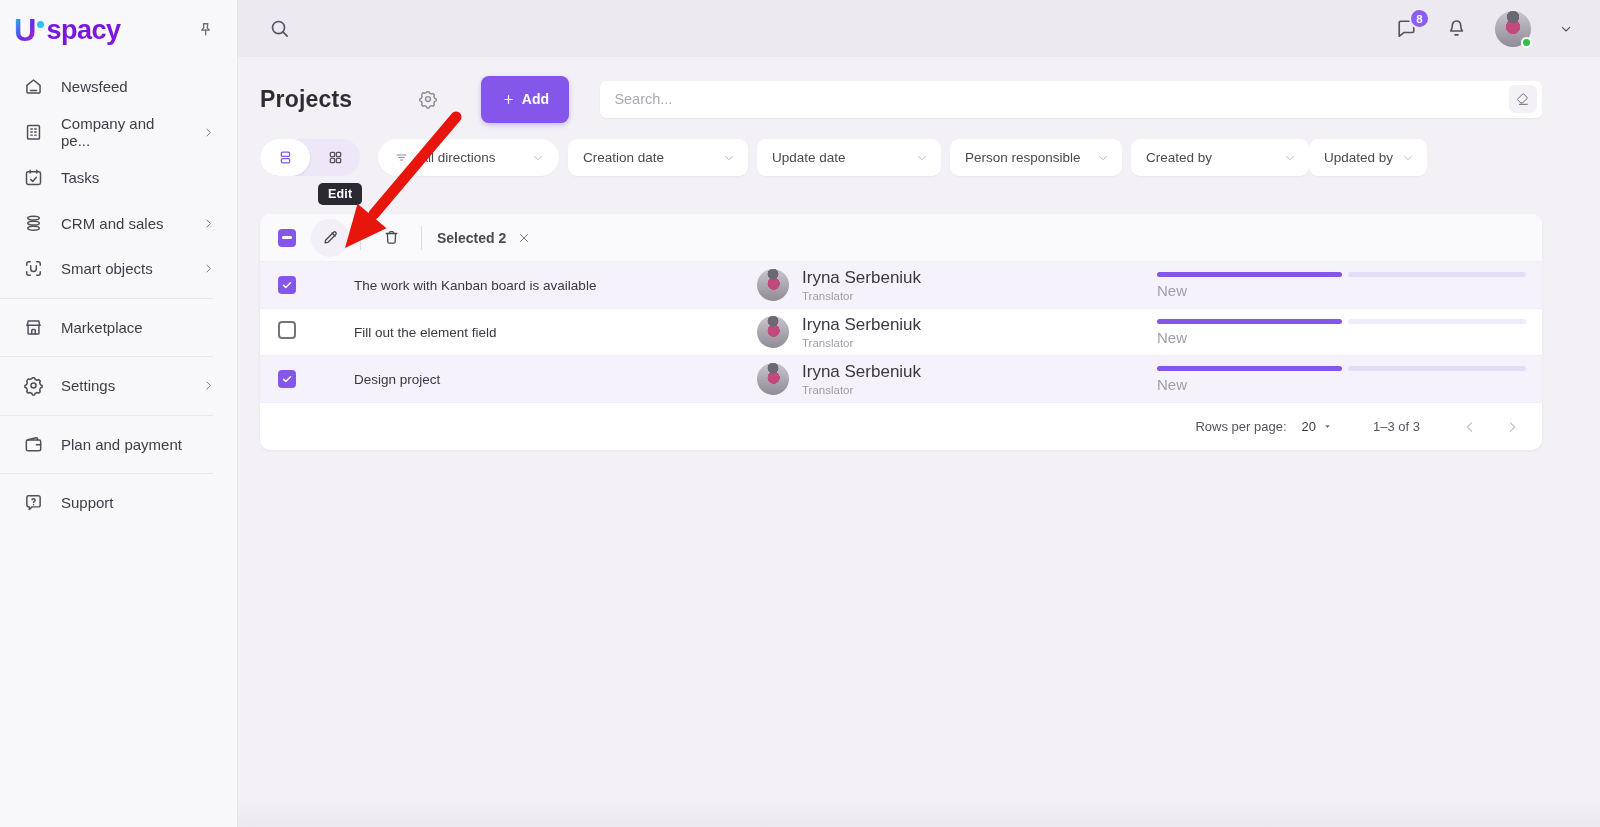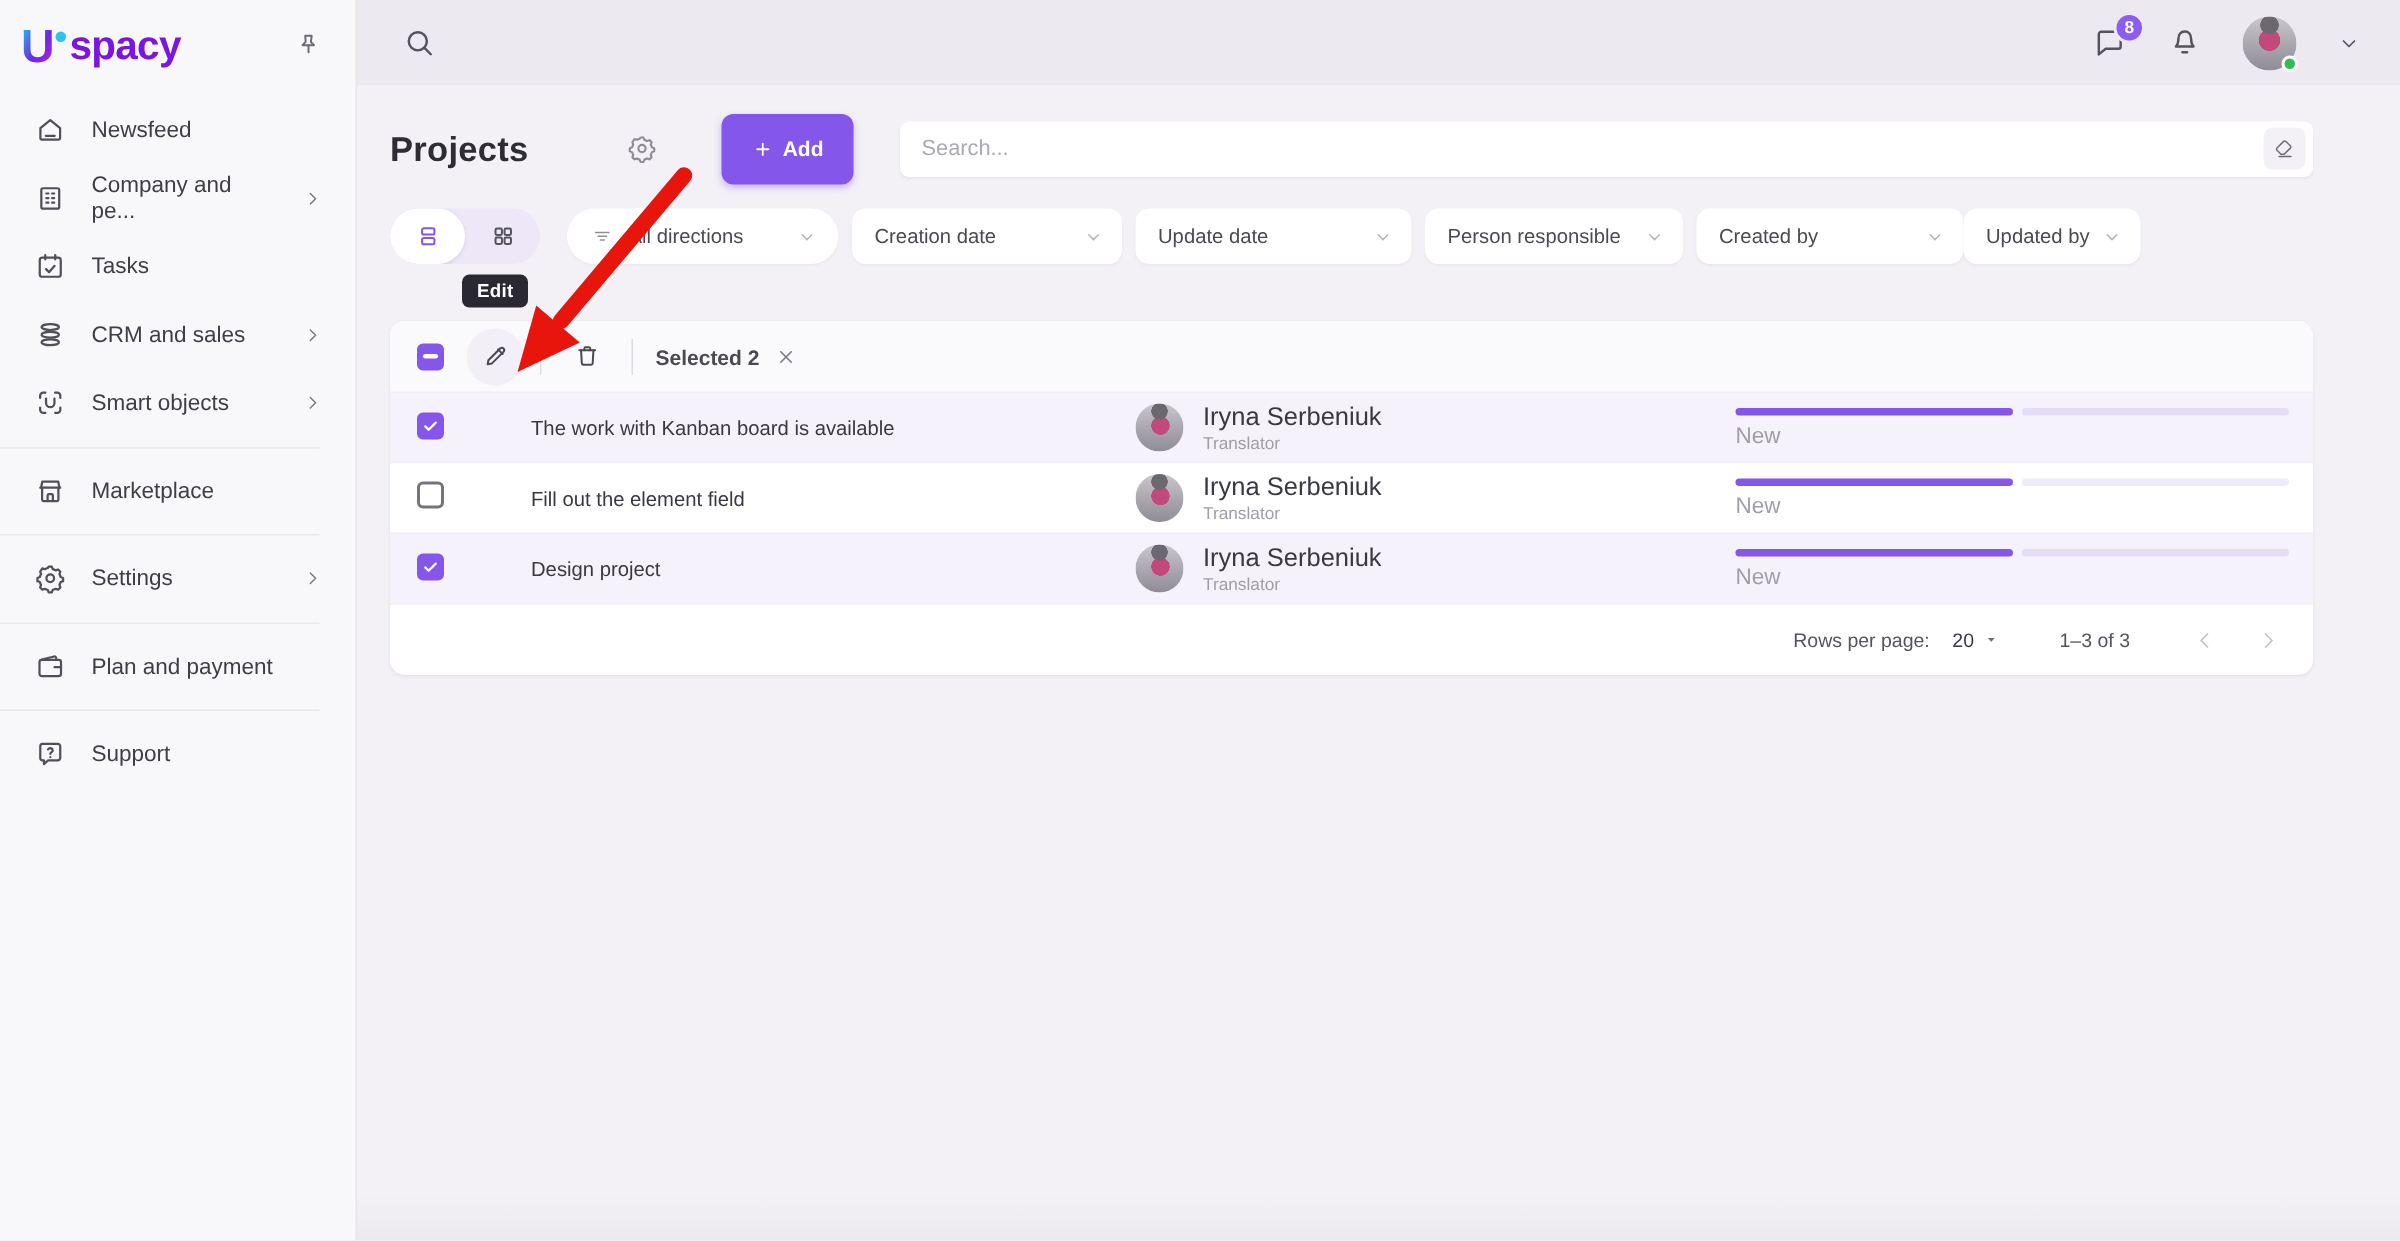--- a/index.html
+++ b/index.html
@@ -133,21 +133,21 @@
   .pp{display:flex;align-items:center;gap:6px;border:none;background:none;font-size:13px;font-family:inherit;color:#3A3943;margin-left:15px;cursor:pointer;}
   .pp svg{width:11px;height:11px;color:#6E6C77;}
   .range{margin-left:40px;}
   .pg-btn{border:none;background:none;color:#C2C0C9;display:flex;cursor:pointer;}
   .pg-btn svg{width:16px;height:16px;}
   .pg-prev{margin-left:42px;}
   .pg-next{margin-left:26px;}
 
   
   .arrow-overlay{position:absolute;left:0;top:0;width:1600px;height:827px;pointer-events:none;z-index:60;}
-  .edit-tooltip{position:absolute;left:308px;top:183px;z-index:55;background:#2A2830;color:#fff;font-size:12.5px;font-weight:700;padding:4px 10px;border-radius:5px;letter-spacing:.2px;}
+  .edit-tooltip{position:absolute;left:318px;top:183px;z-index:55;background:#2A2830;color:#fff;font-size:12.5px;font-weight:700;padding:4px 10px;border-radius:5px;letter-spacing:.2px;}
 </style>
 </head>
 <body>
 
 <div class="app">
 
   <aside class="sidebar">
     <div class="logo-row">
       <div class="logo">
         <span class="logo-u">U</span>

